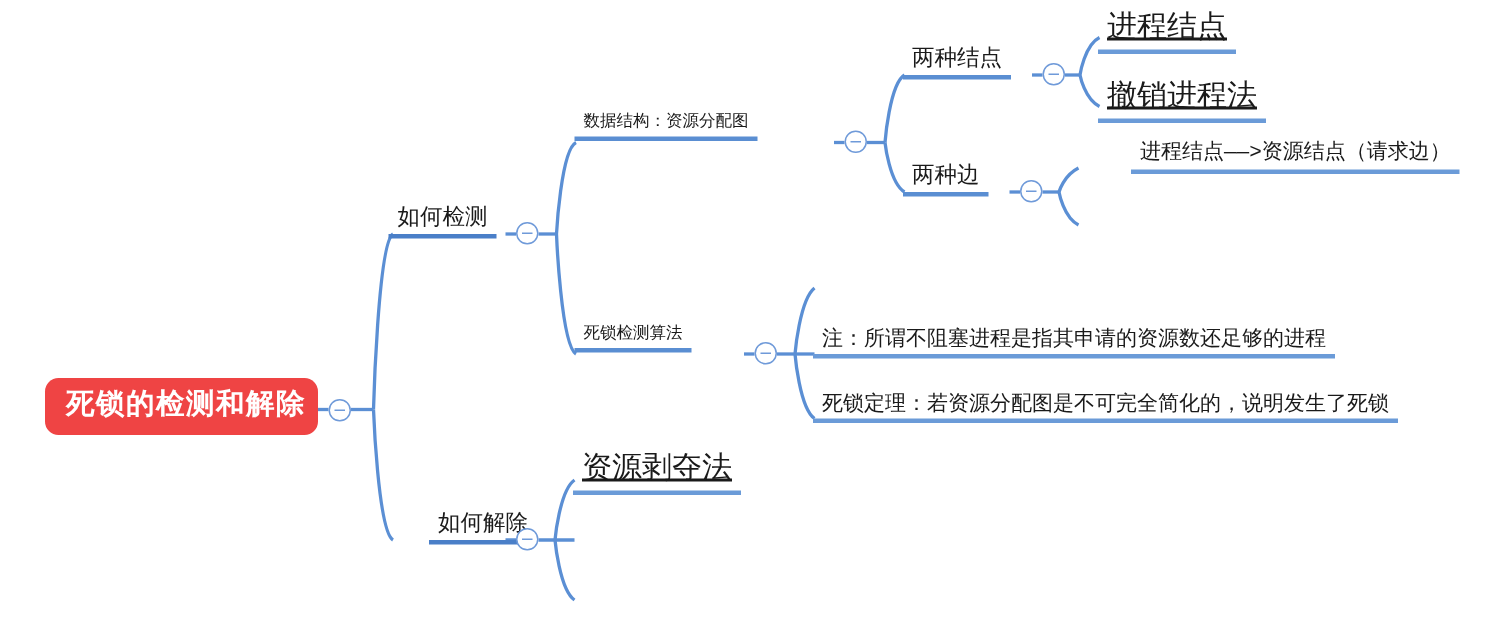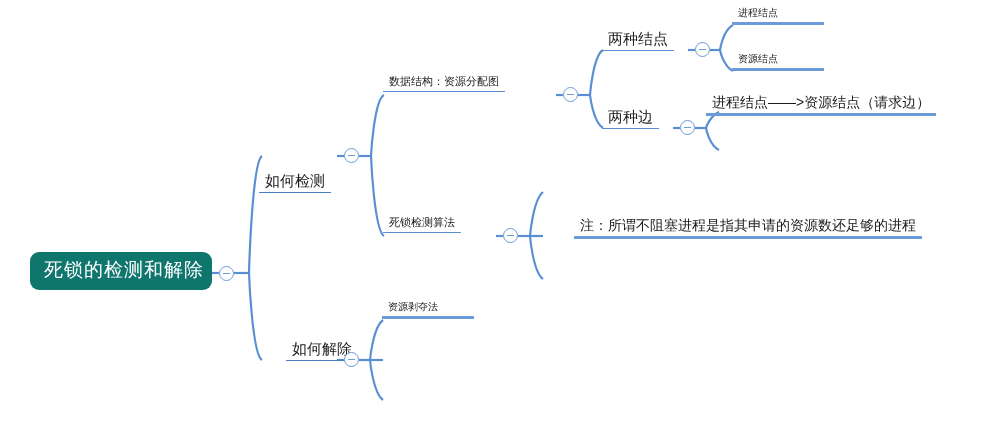--- a/index.html
+++ b/index.html
@@ -23,53 +23,54 @@
     height: 421px;
     pointer-events: none;
   }
   .node {
     position: absolute;
     white-space: nowrap;
     box-sizing: border-box;
   }
   
   .node.root {
-    background: #0f766e;
+    background: #ef4444;
     border-radius: 9px;
     color: #ffffff;
-    font-weight: normal;
+    font-weight: bold;
     font-size: 19px;
     letter-spacing: 1px;
     padding: 8px 14px 9px 14px;
     text-align: center;
     line-height: 1.1;
   }
   
   .node.branch {
     color: #1a1a1a;
-    border-bottom: 1px solid #fca5a5;
+    border-bottom: 3px solid #fca5a5;
     padding: 0 6px 3px 6px;
     line-height: 1.15;
   }
   .node.lvl2 {
     font-size: 15px;
     border-bottom-color: #4a7fc8;
   }
   .node.lvl3 {
     font-size: 11px;
     border-bottom-color: #5a8ed2;
   }
   .node.lvl4 {
     font-size: 15px;
     border-bottom-color: #5a8ed2;
   }
   .node.leaf {
-    font-size: 10px;
+    font-size: 20px;
     border-bottom-color: #6b9bd8;
     border-bottom-width: 3px;
+    text-decoration: underline;
   }
   .node.leafwide {
     font-size: 14px;
     border-bottom-color: #6b9bd8;
     border-bottom-width: 3px;
   }
   
   .toggle {
     position: absolute;
     width: 15px;
@@ -133,40 +134,41 @@
       <path d="M359,360 L370,360"></path>
       <path d="M370,360 C370,360 373,327 383,320"></path>
       <path d="M370,360 L383,360"></path>
       <path d="M370,360 C370,360 373,393 383,400"></path>
     </g>
   </svg>
 
   <div class="node root" style="left:30px; top:252px; width:182px;">死锁的检测和解除</div>
   <div class="toggle" style="left:219px; top:266px;"></div>
 
-  <div class="node branch lvl2" style="left:259px; top:136px;margin-top:36px;">如何检测</div>
+  <div class="node branch lvl2" style="left:259px; top:136px;">如何检测</div>
   <div class="toggle" style="left:344px; top:148px;"></div>
 
   <div class="node branch lvl2" style="left:259px; top:340px;margin-left:27px;">如何解除</div>
   <div class="toggle" style="left:344px; top:352px;"></div>
 
   <div class="node branch lvl3" style="left:383px; top:75px;">数据结构：资源分配图</div>
   <div class="toggle" style="left:563px; top:87px;"></div>
 
   <div class="node branch lvl3" style="left:383px; top:216px;">死锁检测算法</div>
   <div class="toggle" style="left:503px; top:228px;"></div>
 
   <div class="node branch lvl4" style="left:602px; top:30px;">两种结点</div>
   <div class="toggle" style="left:695px; top:42px;"></div>
 
   <div class="node branch lvl4" style="left:602px; top:108px;">两种边</div>
   <div class="toggle" style="left:680px; top:120px;"></div>
 
   <div class="node branch leaf" style="left:732px; top:7px; min-width:92px;">进程结点</div>
-  <div class="node branch leaf" style="left:732px; top:53px; min-width:92px;">资源结点</div>
+  <div class="node branch leaf" style="left:732px; top:53px; min-width:92px;">撤销进程法</div>
 
-  <div class="node branch leafwide" style="left:706px; top:94px;">进程结点——&gt;资源结点（请求边）</div>
+  <div class="node branch leafwide" style="left:754px; top:94px;font-family:Liberation Mono, monospace;">进程结点——&gt;资源结点（请求边）</div>
 
-  <div class="node branch leafwide" style="left:542px; top:217px;margin-left:32px;">注：所谓不阻塞进程是指其申请的资源数还足够的进程</div>
+  <div class="node branch leafwide" style="left:542px; top:217px;">注：所谓不阻塞进程是指其申请的资源数还足够的进程</div>
+  <div class="node branch leafwide" style="left:542px; top:260px;">死锁定理：若资源分配图是不可完全简化的，说明发生了死锁</div>
 
   <div class="node branch leaf" style="left:382px; top:301px; min-width:92px;">资源剥夺法</div>
 
 </div>
 
 </body></html>

